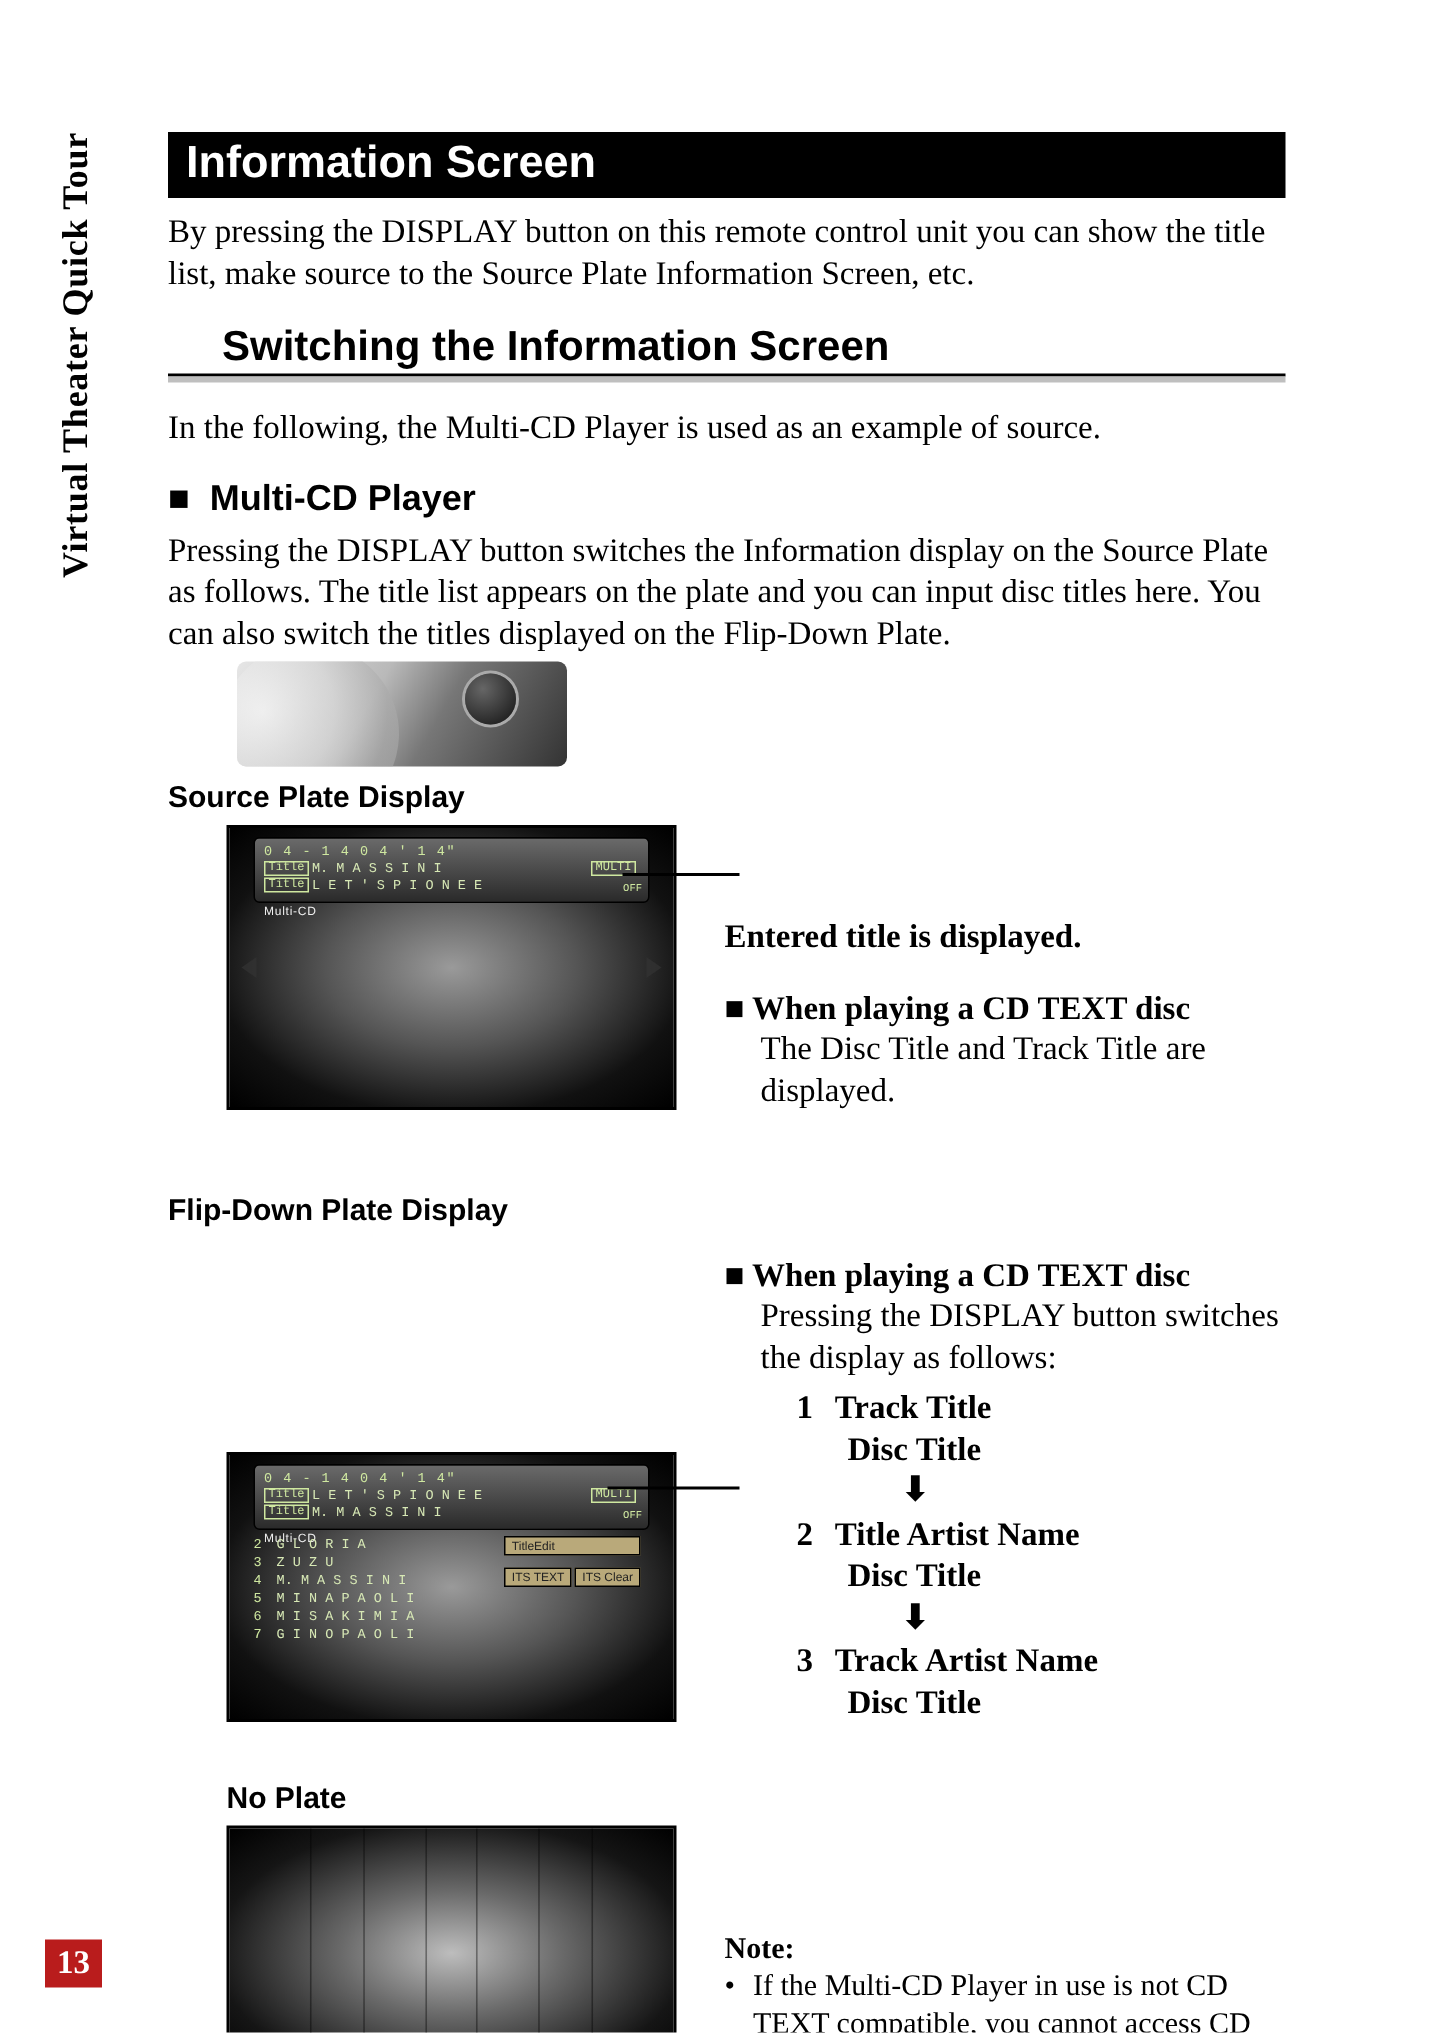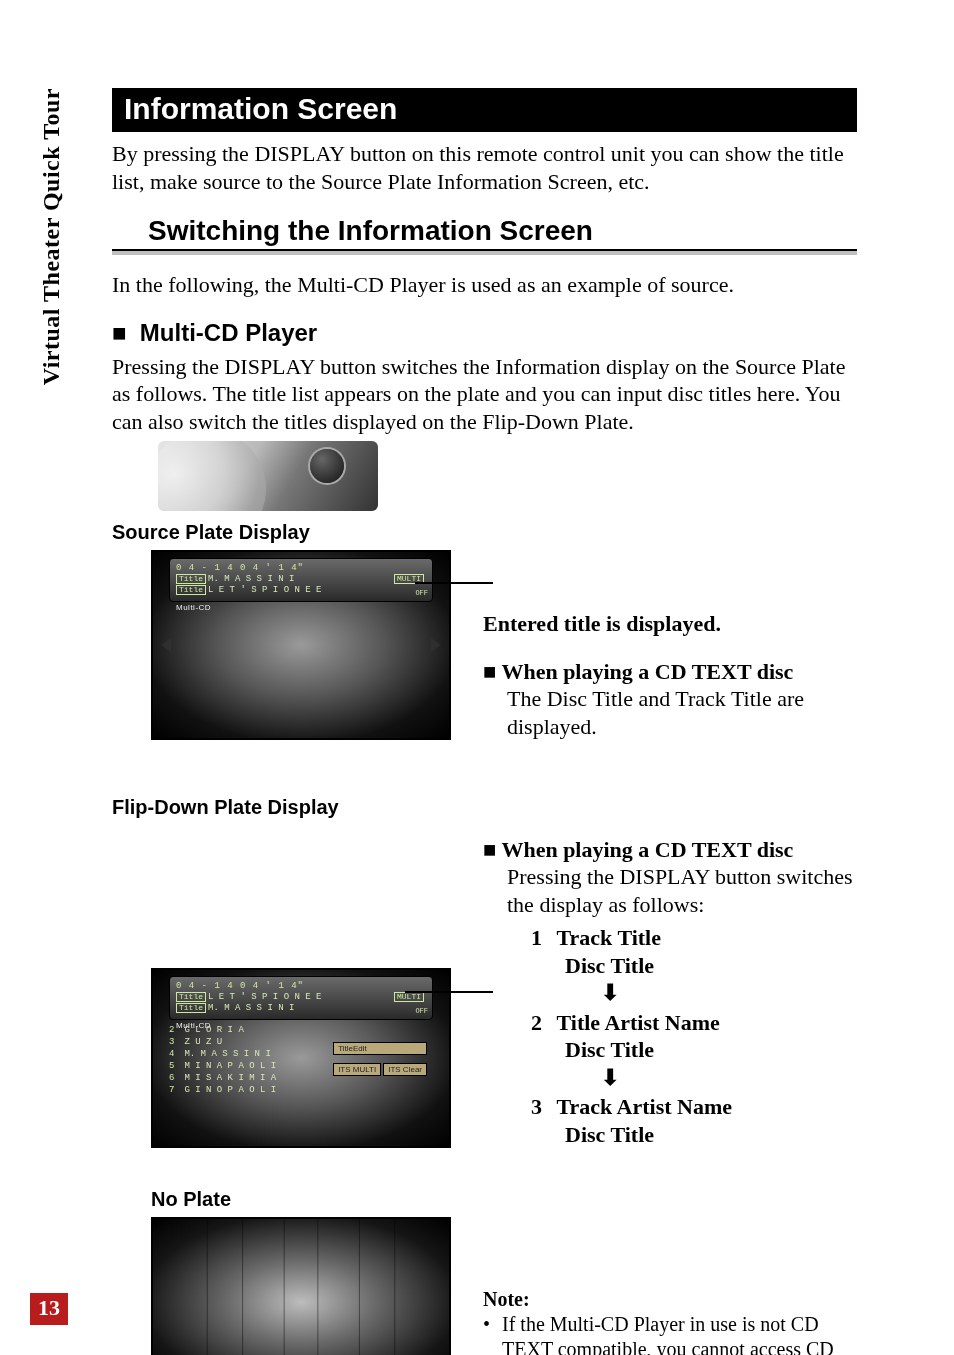--- a/index.html
+++ b/index.html
@@ -172,21 +172,21 @@
 
   .flipdown-list {
     position: absolute;
     top: 54px; left: 16px; right: 120px;
     color: #d7e8b5;
     font-family: "Courier New", monospace;
     font-size: 9px; line-height: 12px;
   }
   .flipdown-list .num { display: inline-block; width: 10px; color: #cfe8a0; }
   .flipdown-buttons {
-    position: absolute; right: 22px; top: 72px;
+    position: absolute; right: 22px; top: 54px;
     display: flex; flex-direction: column; gap: 8px;
   }
   .flipdown-buttons .btn {
     font-family: Arial, sans-serif; font-size: 8px; color: #222;
     background: #b9a97a; padding: 1px 4px; border: 1px solid #000;
     white-space: nowrap;
   }
   .flipdown-buttons .btnrow {
     display: flex; gap: 2px;
   }
@@ -359,21 +359,21 @@
             <div><span class="num">2</span> <span>G L O R I A</span></div>
             <div><span class="num">3</span> <span>Z U Z U</span></div>
             <div><span class="num">4</span> <span>M. M A S S I N I</span></div>
             <div><span class="num">5</span> <span>M I N A   P A O L I</span></div>
             <div><span class="num">6</span> <span>M I S A K I   M I A</span></div>
             <div><span class="num">7</span> <span>G I N O   P A O L I</span></div>
           </div>
           <div class="flipdown-buttons">
             <div class="btn">TitleEdit</div>
             <div class="btnrow">
-              <div class="btn">ITS MULTI</div>
+              <div class="btn">ITS TEXT</div>
               <div class="btn">ITS Clear</div>
             </div>
           </div>
         </div>
         <div class="leader leader2"></div>
       </div>
       <div class="col-right" style="padding-top:12px;">
         <div class="sub-bullet" style="margin-top:0;">
           <div class="hdr"><span>■ </span><span>When playing a CD TEXT disc</span></div>
           <div class="desc">Pressing the DISPLAY button switches the display as follows:</div>

